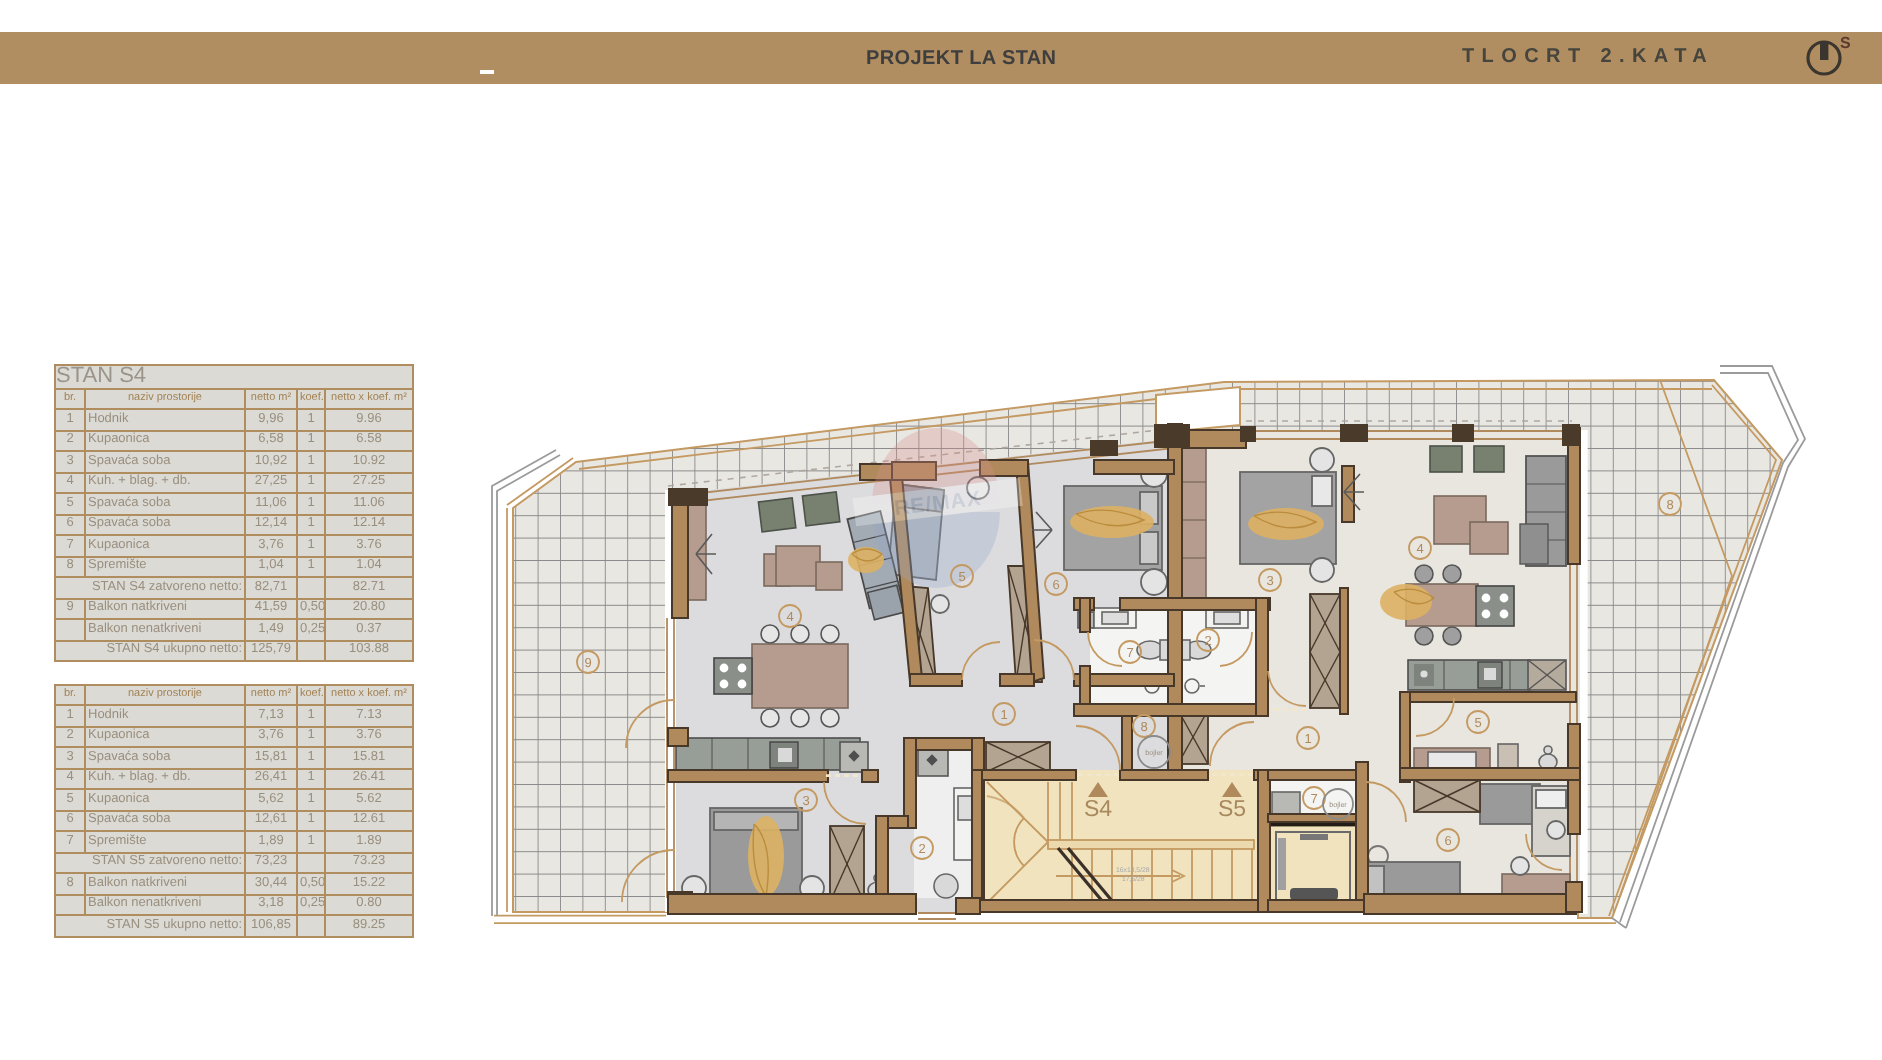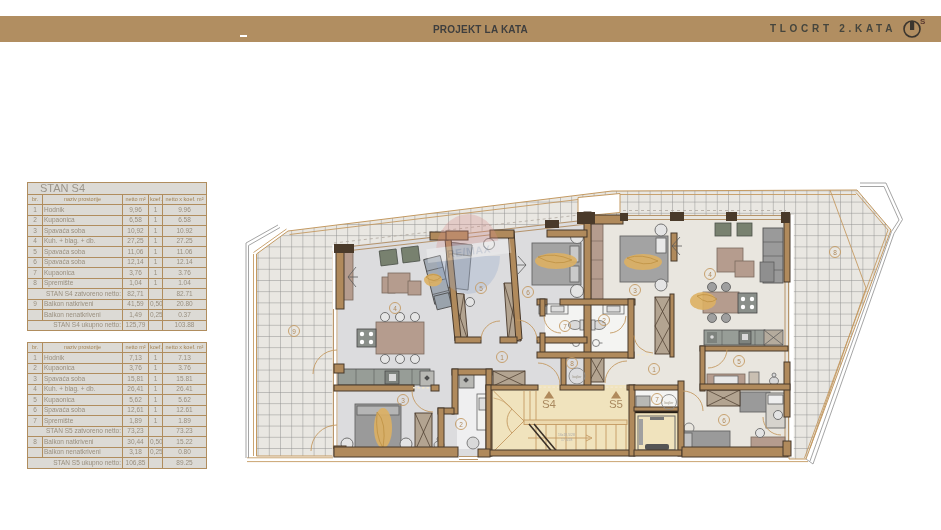--- a/index.html
+++ b/index.html
@@ -1,35 +1,35 @@
 <!DOCTYPE html>
 <html><head>
 <meta charset="utf-8">
 <style>
 html,body{margin:0;padding:0;background:#fff;width:941px;height:530px;overflow:hidden;}
 *{box-sizing:border-box;}
 body{font-family:"Liberation Sans",sans-serif;position:relative;}
 #bar{position:absolute;left:0;top:16px;width:941px;height:26px;background:#b18e61;}
 #bar .t1{position:absolute;left:433px;top:8px;font-size:10px;font-weight:bold;color:#3e3e3e;letter-spacing:.2px;}
 #bar .dash{position:absolute;left:240px;top:19px;width:7px;height:2px;background:#fff;}
-#bar .t2{position:absolute;left:770px;top:7px;font-size:10px;font-weight:bold;color:#45453d;letter-spacing:3.7px;}
+#bar .t2{position:absolute;left:731px;top:7px;font-size:10px;font-weight:bold;color:#45453d;letter-spacing:3.7px;}
 .tbl{position:absolute;left:27px;width:179px;border-collapse:collapse;table-layout:fixed;color:#a07c4e;}
 .tbl td{border:1px solid #b08d5e;background:#dcdad5;color:#998f7f;font-size:6.5px;padding:0 1px;height:10.5px;line-height:1;white-space:nowrap;overflow:hidden;}
-.tbl .tt td{font-size:11px;color:#9a948a;height:11px;padding-left:12px;}
+.tbl .tt td{font-size:11px;color:#9a948a;height:11px;padding-left:0;}
 .tbl .hd td{color:#a28355;font-size:5.5px;text-align:center;height:10px;}
 .tbl td.c{text-align:center;}
 .tbl td.r{text-align:right;}
 #t4{top:182px;}
 #t5{top:342px;}
 </style>
 </head>
 <body>
 <div id="bar">
   <div class="dash"></div>
-  <div class="t1">PROJEKT LA KATA</div>
+  <div class="t1">PROJEKT LA STAN</div>
   <div class="t2">TLOCRT 2.KATA</div>
   <svg style="position:absolute;left:899px;top:0px" width="30" height="22" viewBox="0 0 30 22">
     <circle cx="13" cy="13" r="8" fill="none" stroke="#3a352e" stroke-width="1.6"></circle>
     <rect x="11" y="5" width="4.2" height="9" fill="#3a352e"></rect>
     <text x="21" y="8" font-size="8" font-weight="bold" fill="#5b3a30">S</text>
   </svg>
 </div>
 
 <table class="tbl" id="t4">
 <colgroup>

